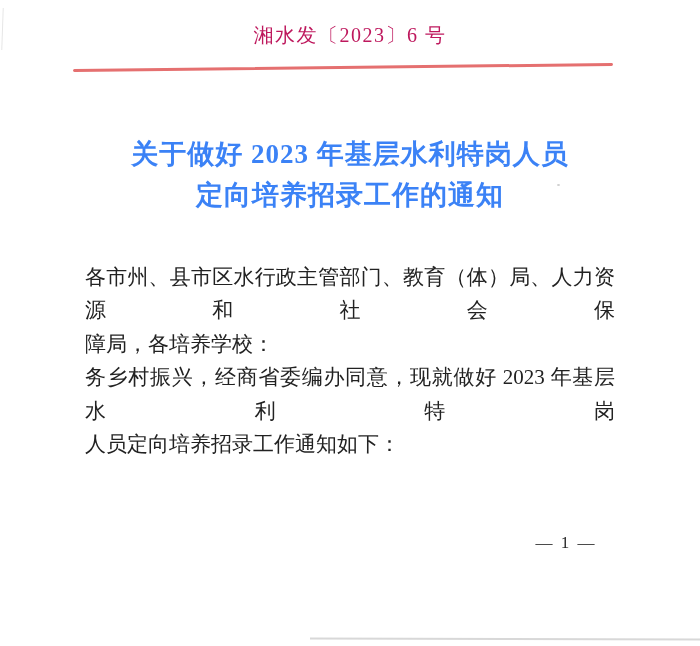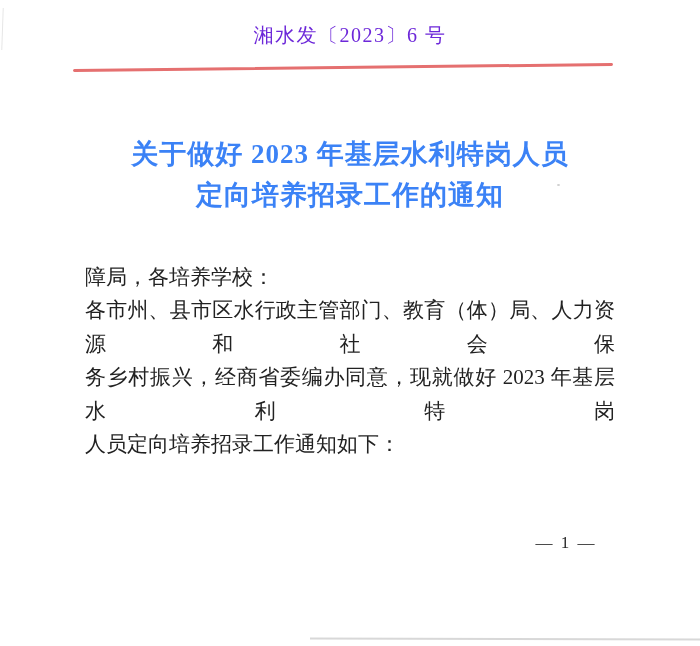--- a/index.html
+++ b/index.html
@@ -17,21 +17,21 @@
     color: #1f1f1f;
   }
   .doc-number {
     position: absolute;
     top: 22px;
     left: 0;
     width: 100%;
     text-align: center;
     font-size: 20px;
     letter-spacing: 1.5px;
-    color: #6d28d9;
+    color: #be185d;
   }
   .red-divider {
     position: absolute;
     left: 73px;
     top: 69px;
     width: 540px;
     height: 2.5px;
     background: #e57070;
     border-radius: 2px;
     transform: rotate(-0.64deg);
@@ -115,22 +115,22 @@
   <div class="doc-number">湘水发〔2023〕6 号</div>
 
   <div class="red-divider"></div>
 
   <div class="doc-title">
     <div>关于做好 2023 年基层水利特岗人员</div>
     <div>定向培养招录工作的通知</div>
   </div>
 
   <div class="doc-body">
+    <div class="line">各市州、县市区水行政主管部门、教育（体）局、人力资源和社会保</div>
     <div class="line partial">障局，各培养学校：</div>
-    <div class="line">各市州、县市区水行政主管部门、教育（体）局、人力资源和社会保</div>
     <div class="line">务乡村振兴，经商省委编办同意，现就做好 2023 年基层水利特岗</div>
     <div class="line partial">人员定向培养招录工作通知如下：</div>
 
   </div>
 
   <div class="page-number">— 1 —</div>
 
   <div class="scan-line-bottom"></div>
   <div class="scan-line-left"></div>
   <div class="scan-speck"></div>

